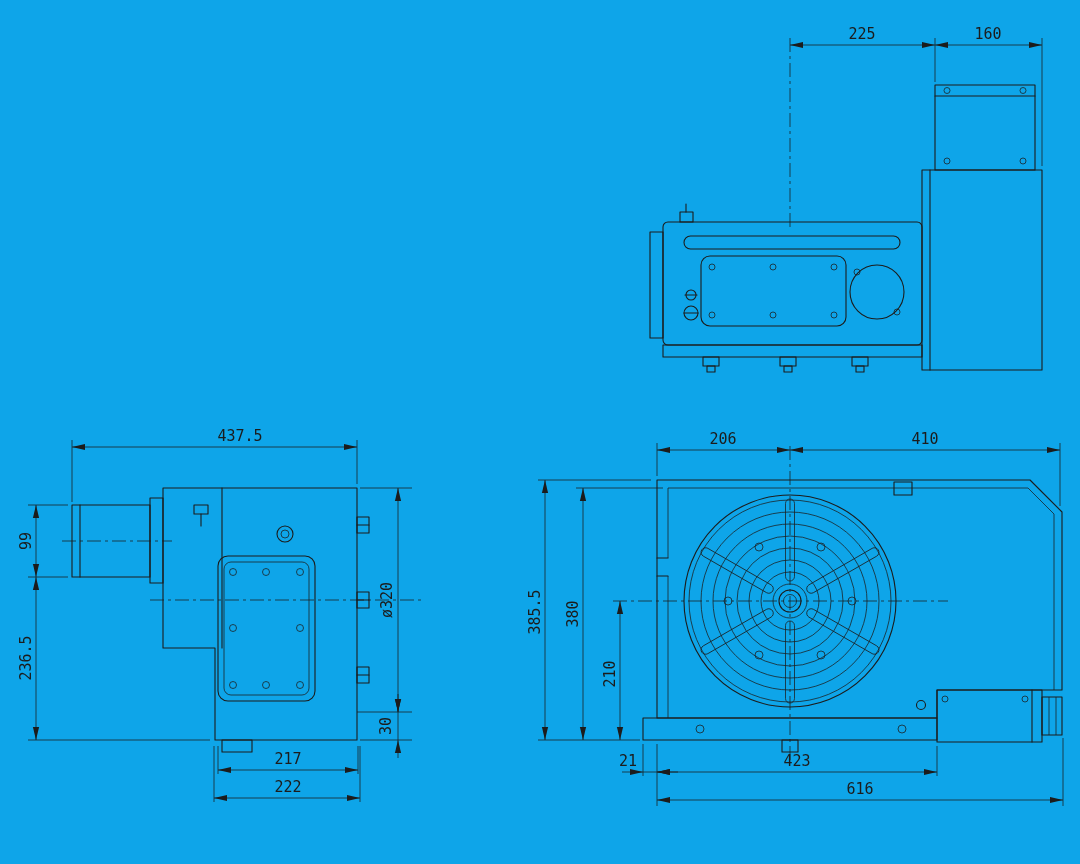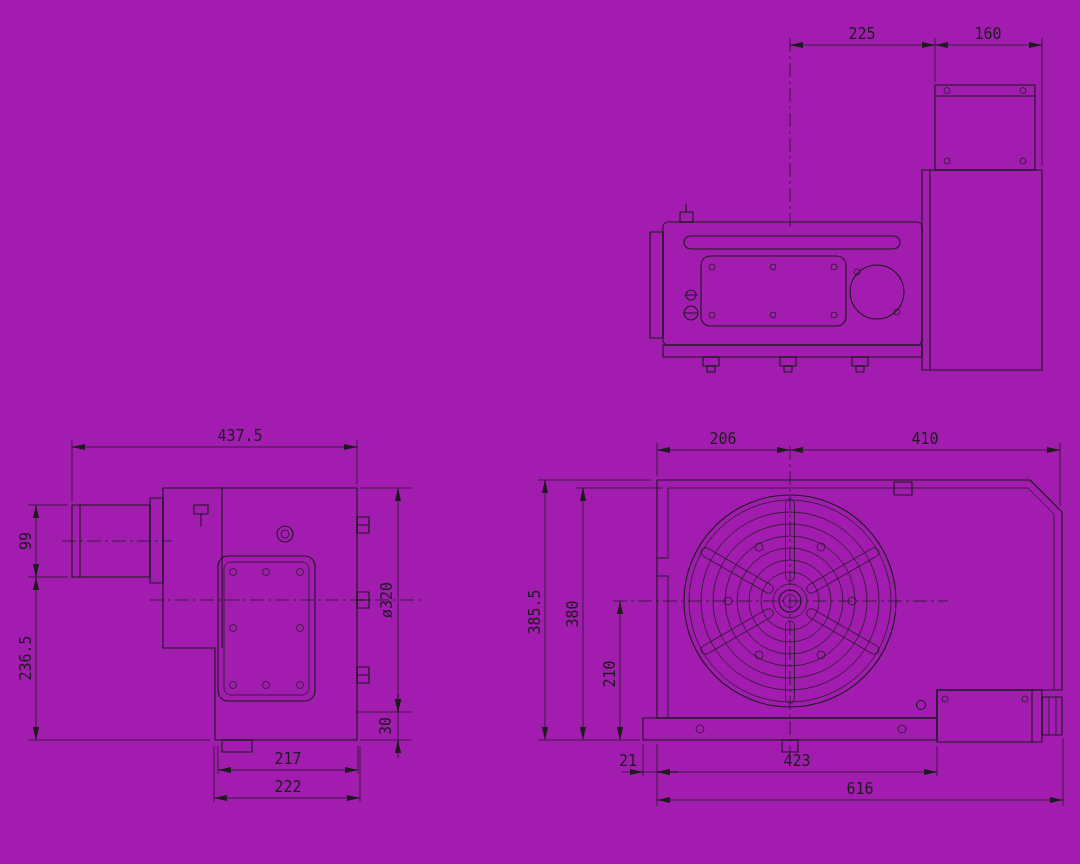--- a/index.html
+++ b/index.html
@@ -1,16 +1,16 @@
 <!DOCTYPE html>
 <html><head>
 <meta charset="utf-8">
 <style>
   html,body{margin:0;padding:0;background:#ffffff;}
-  .canvas{position:relative;width:1080px;height:864px;background:#a21caf;overflow:hidden;
+  .canvas{position:relative;width:1080px;height:864px;background:#0ea5e9;overflow:hidden;
           font-family:"DejaVu Sans Mono",monospace;}
   svg{display:block;}
   .ol{fill:none;stroke:#1c1c1c;stroke-width:1.1;stroke-linejoin:round;stroke-linecap:round;}
   .tl{fill:none;stroke:#1c1c1c;stroke-width:.75;stroke-linecap:butt;}
   .cl{fill:none;stroke:#1c1c1c;stroke-width:.75;stroke-dasharray:14 4 3 4;}
   .dim-text{font:15px "DejaVu Sans Mono",monospace;fill:#1c1c1c;text-anchor:middle;}
 </style>
 </head>
 <body>
 

